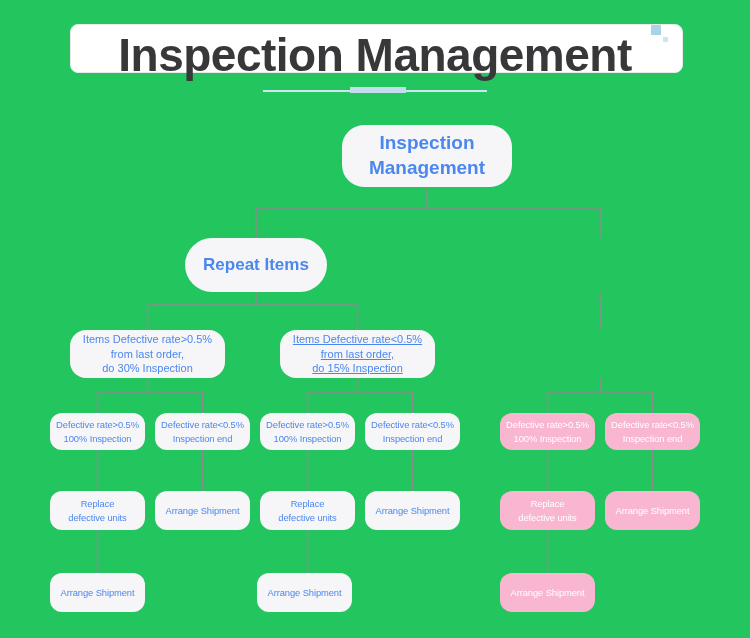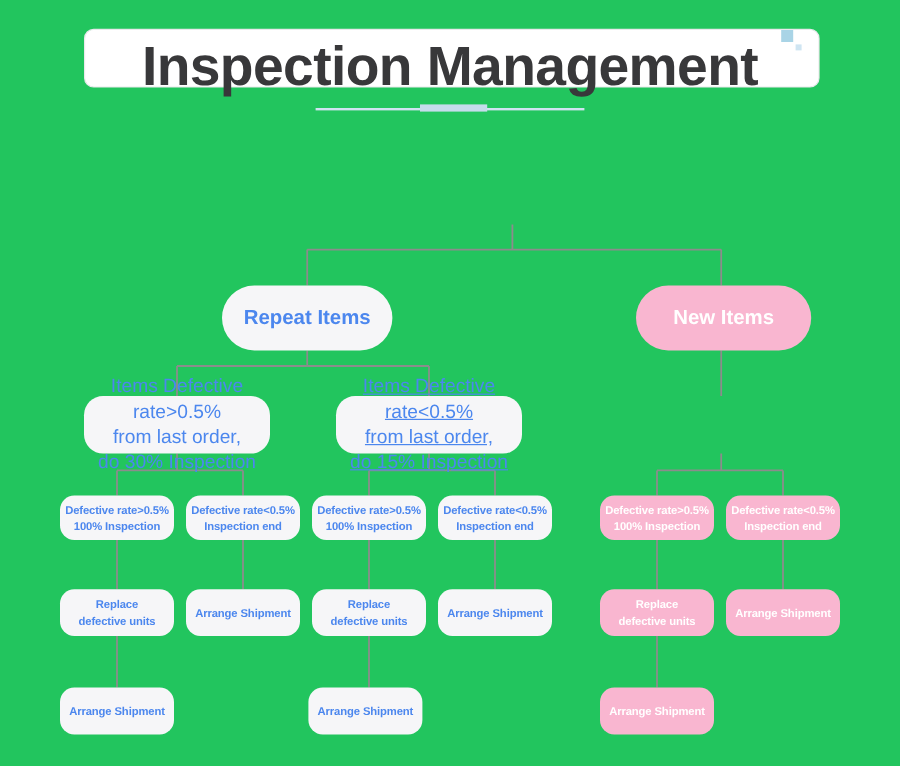--- a/index.html
+++ b/index.html
@@ -25,22 +25,22 @@
   .connectors { position:absolute; left:0; top:0; pointer-events:none; }
   
   .node {
     position:absolute; display:flex; align-items:center; justify-content:center;
     text-align:center; white-space:pre-line; box-sizing:border-box;
     background:#f6f6f8; color:#4c87ee; border-radius:14px; font-weight:600;
   }
   .node.pink { background:#f9b6d0; color:#ffffff; }
   .lvl1 { border-radius:22px; font-size:19px; font-weight:700; line-height:1.3; }
   .lvl2 { border-radius:27px; font-size:17px; font-weight:700; }
-  .lvl3 { border-radius:16px; font-size:16px; line-height:1.32; font-weight:500; }
-  .small { border-radius:12px; font-size:9.4px; line-height:1.4; font-weight:700; letter-spacing:-0.1px; }
+  .lvl3 { border-radius:16px; font-size:11px; line-height:1.32; font-weight:500; }
+  .small { border-radius:12px; font-size:9.4px; line-height:1.4; font-weight:400; letter-spacing:-0.1px; }
 </style>
 </head>
 <body>
 
 <div class="canvas">
 
   <div class="title-card"></div>
   <div class="sq-lg"></div>
   <div class="sq-sm"></div>
   <div class="main-title">Inspection Management</div>
@@ -52,23 +52,24 @@
       M427 187 V208 M256 208 H601 M256 208 V238 M601 208 V238
       M256 292 V305 M147.5 305 H357.5 M147.5 305 V330 M357.5 305 V330
       M601 292 V330
       M147.5 378 V392 M97.5 392 H202.5 M97.5 392 V413 M202.5 392 V413
       M357.5 378 V392 M307.5 392 H412.5 M307.5 392 V413 M412.5 392 V413
       M601 378 V392 M547.5 392 H652.5 M547.5 392 V413 M652.5 392 V413
       M97.5 450 V491 M202.5 450 V491 M307.5 450 V491 M412.5 450 V491 M547.5 450 V491 M652.5 450 V491
       M97.5 530 V573 M307.5 530 V573 M547.5 530 V573"></path>
   </svg>
 
+  <div class="node lvl1" style="left:342px; top:125px; width:170px; height:62px;">Inspection
+Management</div>
 
   <div class="node lvl2" style="left:185px; top:238px; width:142px; height:54px;text-align:center;">Repeat Items</div>
-  <div class="node lvl2 pink" style="left:530px; top:238px; width:146px; height:54px;">New Items</div>
 
   <div class="node lvl3" style="left:70px; top:330px; width:155px; height:48px;">Items Defective rate&gt;0.5%
 from last order,
 do 30% Inspection</div>
   <div class="node lvl3" style="left:280px; top:330px; width:155px; height:48px;text-decoration:underline;">Items Defective rate&lt;0.5%
 from last order,
 do 15% Inspection</div>
 
   <div class="node small" style="left:50px; top:413px; width:95px; height:37px;">Defective rate&gt;0.5%
 100% Inspection</div>

